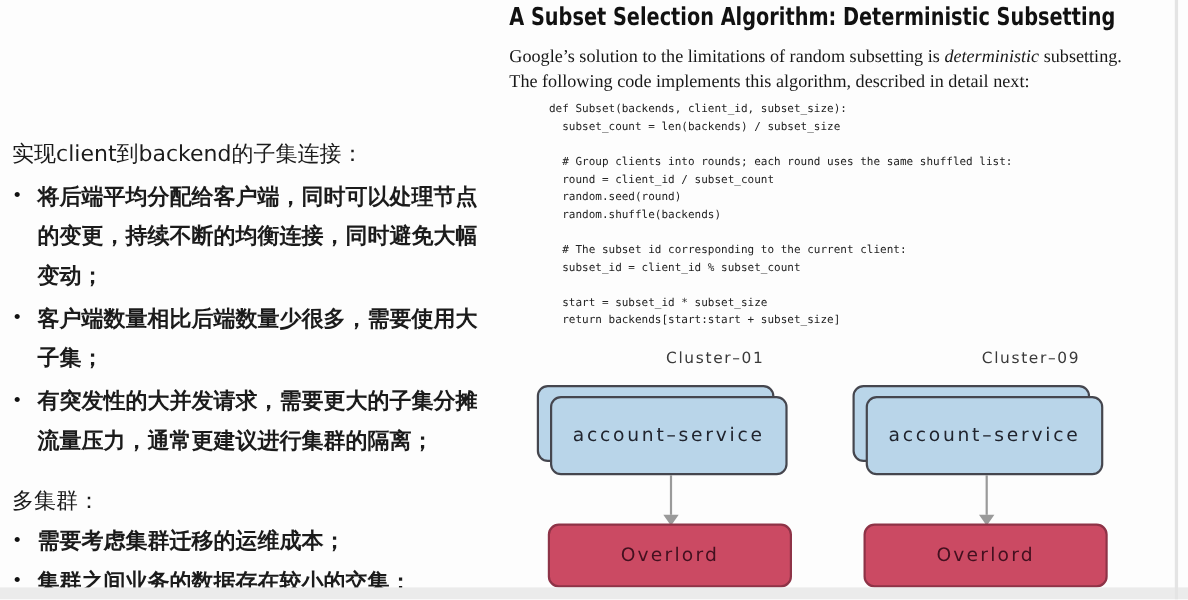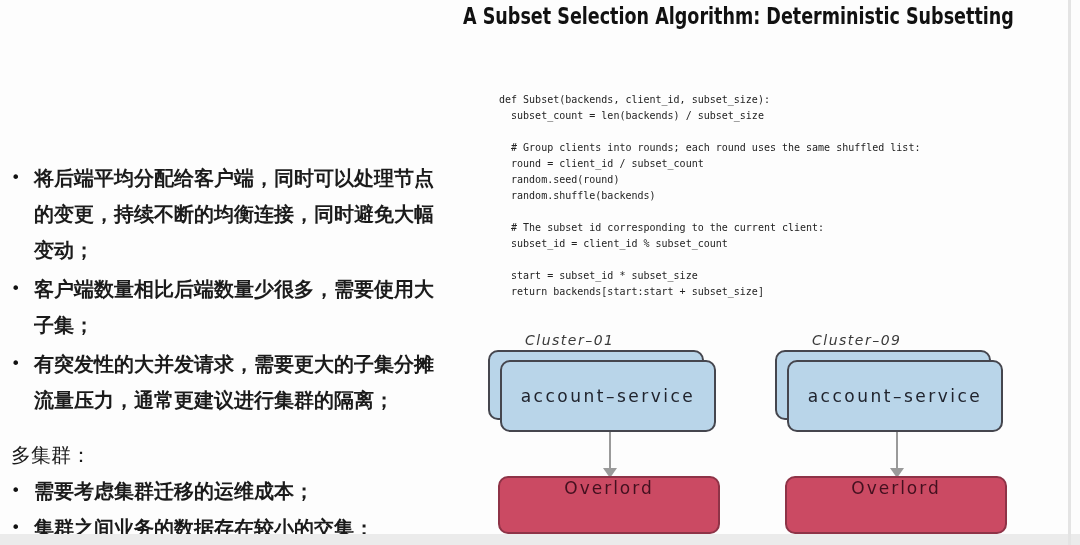--- a/index.html
+++ b/index.html
@@ -45,22 +45,22 @@
   .code-block{
     position:absolute; left:499px; top:92px; margin:0;
     font-family:"DejaVu Sans Mono","Liberation Mono",monospace;
     font-size:10px; line-height:16px; color:#222; white-space:pre;
   }
   
   .cluster{position:absolute; top:318px; width:235px; height:227px;}
   .cluster-1{left:487px;}
   .cluster-2{left:774px;}
   .clabel{
-    position:absolute; left:38px; top:14px; width:170px; text-align:left;
-    font-size:14px; letter-spacing:1.5px; color:#3a3a3a; white-space:nowrap;font-style:italic;
+    position:absolute; left:38px; top:0; width:170px; text-align:right;
+    font-size:14px; letter-spacing:1.5px; color:#3a3a3a; white-space:nowrap;
   }
   .card{
     position:absolute; width:216px; border-radius:10px;
     background:var(--service-fill,#b9d5e9);
     border:2px solid var(--service-border,#45464e);
     box-sizing:border-box;
   }
   .card.back{left:1px; top:32px; height:70px;}
   .card.front{
     left:13px; top:42px; height:72px;
@@ -75,32 +75,33 @@
   }
   .arrow-head{
     position:absolute; left:116px; top:150px; width:0; height:0;
     border-left:7px solid transparent; border-right:7px solid transparent;
     border-top:10px solid var(--arrow,#9a9a9a);
   }
   .target{
     position:absolute; left:11px; top:158px; width:222px; height:58px;
     border-radius:10px; background:var(--target-fill,#cb4a63);
     border:2px solid var(--target-border,#8e3347); box-sizing:border-box;
-    display:flex; align-items:flex-start; justify-content:center;
+    display:flex; align-items:center; justify-content:center;
   }
   .target span{font-size:17px; letter-spacing:2px; color:var(--target-text,#43101f); white-space:nowrap;}
   
   .bottom-strip{position:absolute; left:0; top:534px; width:1080px; height:11px; background:#ebebeb;}
   .right-edge{position:absolute; left:1068px; top:0; width:3px; height:545px; background:#e4e4e4;}
 </style>
 </head>
 <body>
 
 <div class="slide">
 
+  <p class="left-intro">实现client到backend的子集连接：</p>
 
   <div class="bullet-list bl-main">
     <div class="bullet">
       <span class="dot">•</span>
       <span class="btext">将后端平均分配给客户端，同时可以处理节点的变更，持续不断的均衡连接，同时避免大幅变动；</span>
     </div>
     <div class="bullet">
       <span class="dot">•</span>
       <span class="btext">客户端数量相比后端数量少很多，需要使用大子集；</span>
     </div>
@@ -118,20 +119,24 @@
       <span class="btext">需要考虑集群迁移的运维成本；</span>
     </div>
     <div class="bullet">
       <span class="dot">•</span>
       <span class="btext">集群之间业务的数据存在较小的交集；</span>
     </div>
   </div>
 
   <h2 class="right-heading"><span class="condense">A Subset Selection Algorithm: Deterministic Subsetting</span></h2>
 
+  <p class="right-intro">
+    <span class="line"><span>Google’s solution to the limitations of random subsetting is </span><em>deterministic</em><span> subsetting.</span></span>
+    <span class="line">The following code implements this algorithm, described in detail next:</span>
+  </p>
 
   <pre class="code-block">def Subset(backends, client_id, subset_size):
   subset_count = len(backends) / subset_size
 
   # Group clients into rounds; each round uses the same shuffled list:
   round = client_id / subset_count
   random.seed(round)
   random.shuffle(backends)
 
   # The subset id corresponding to the current client:

